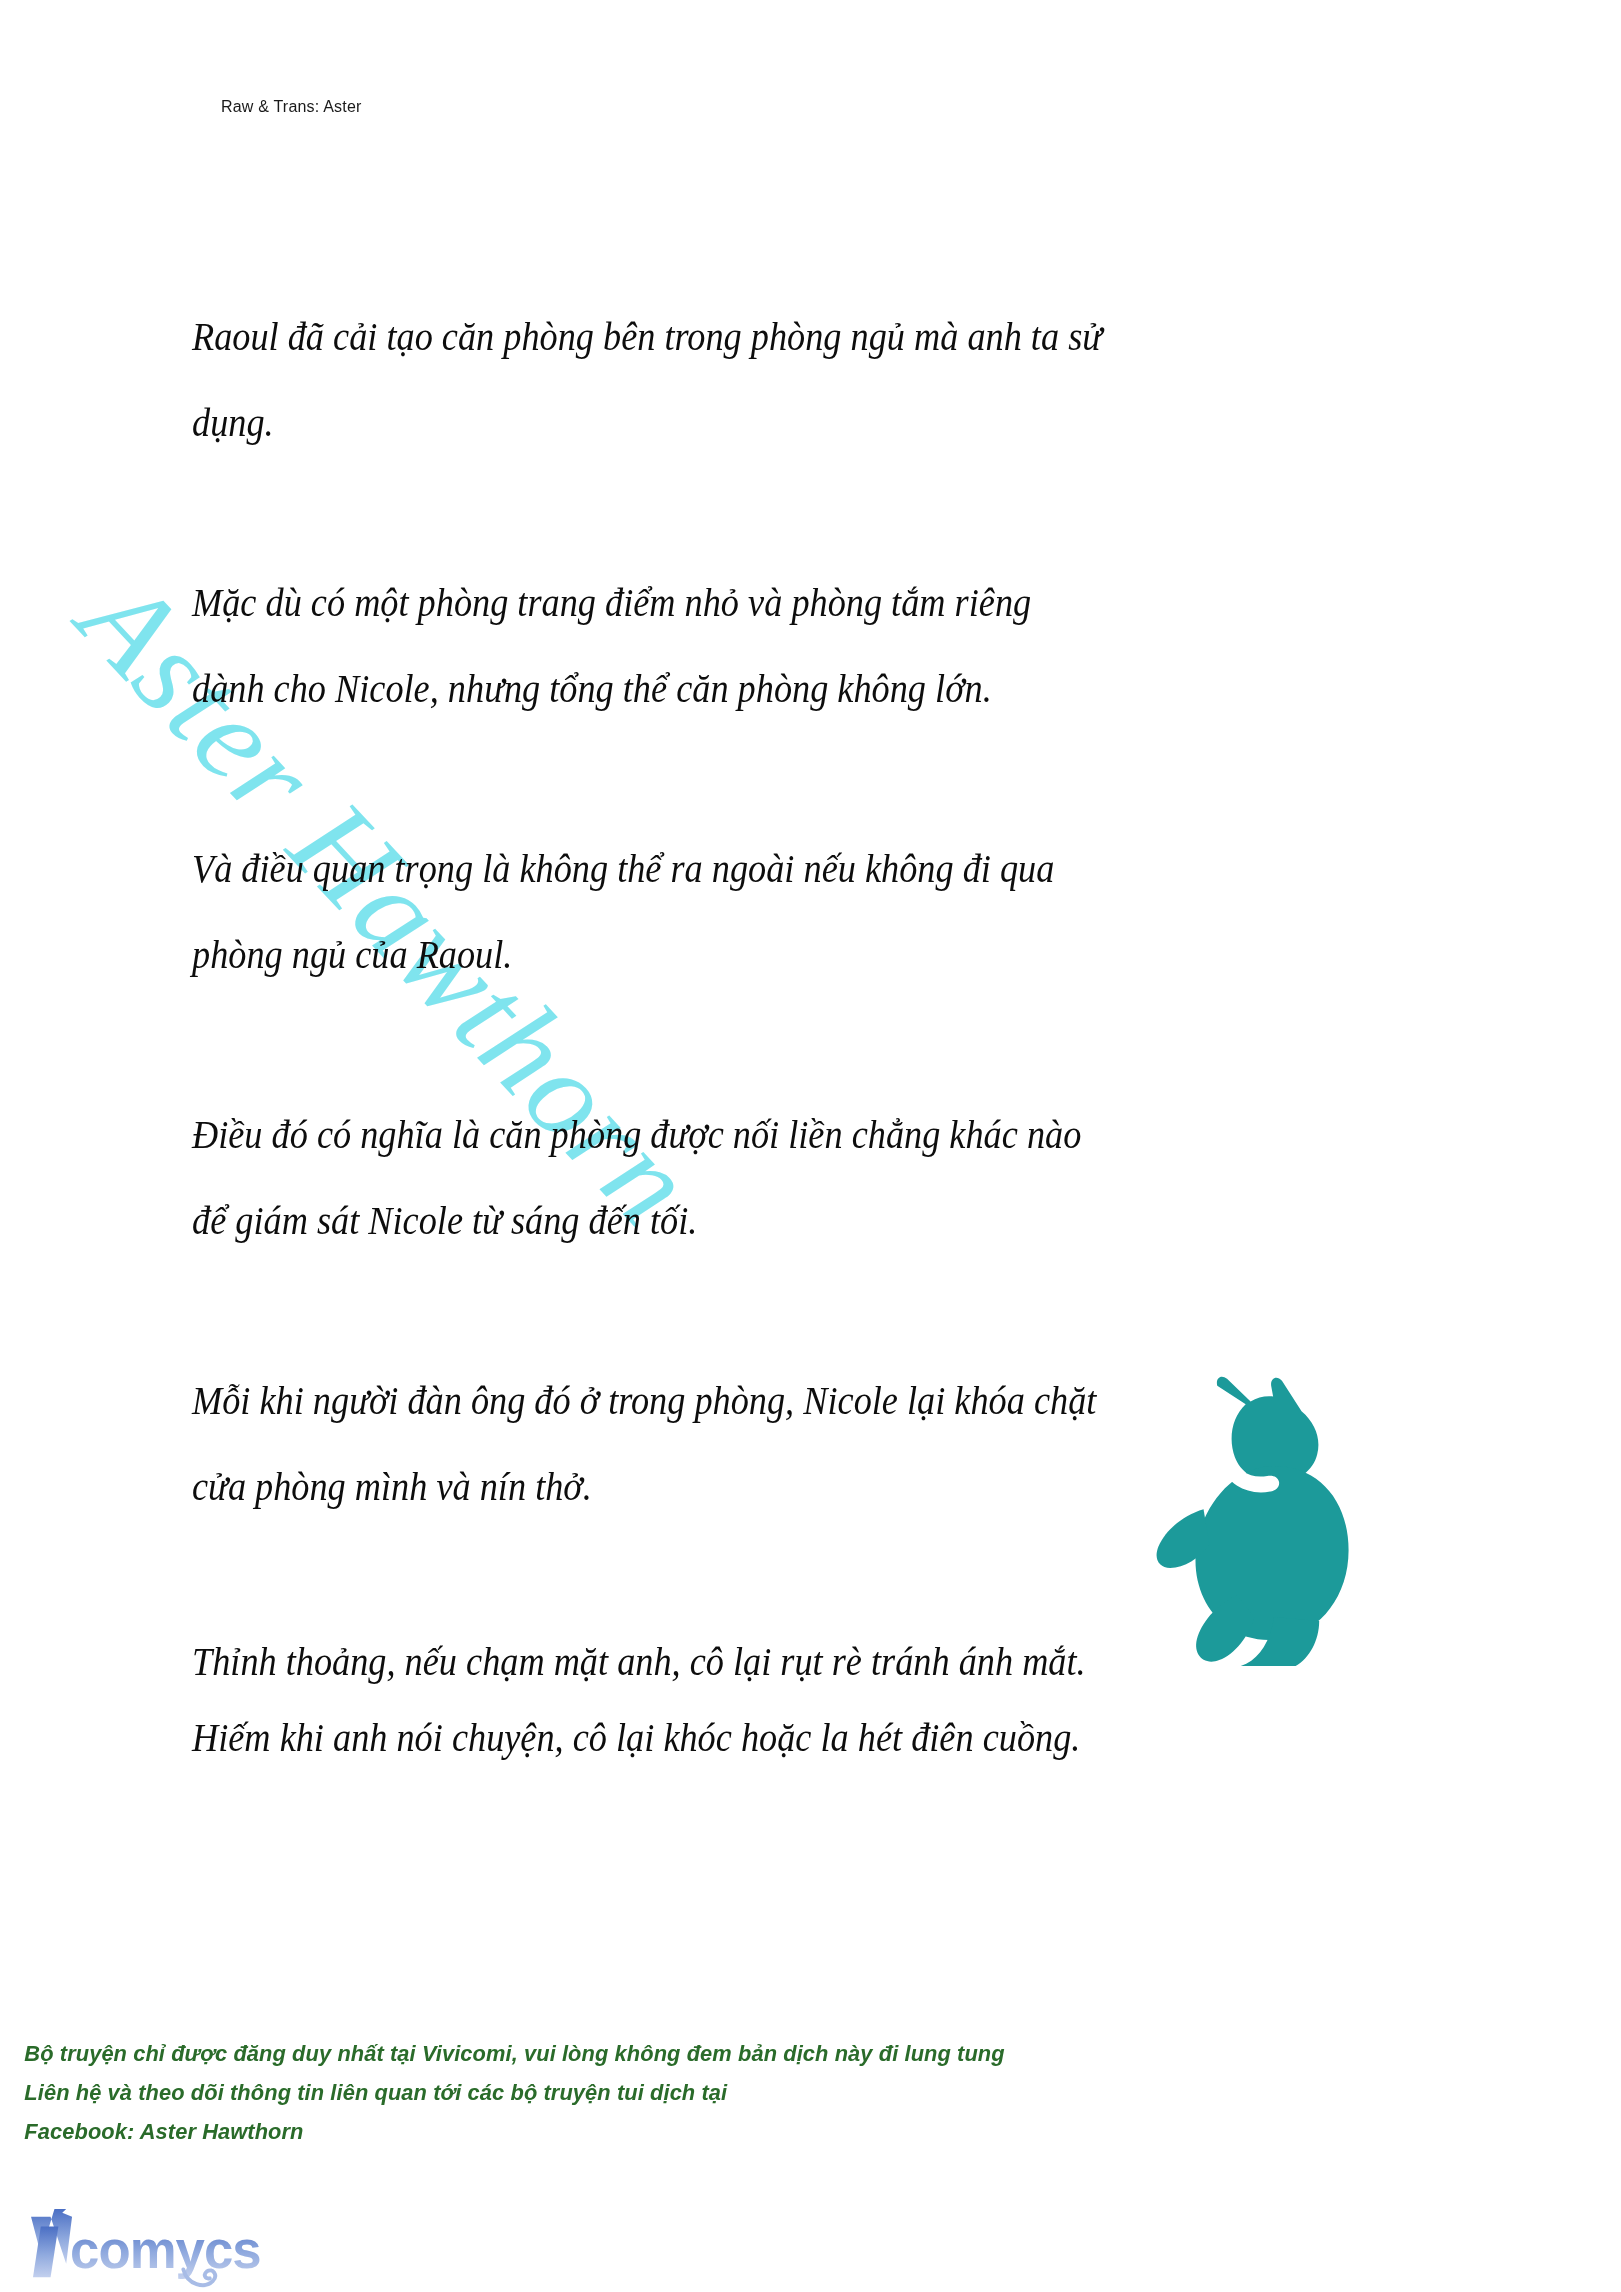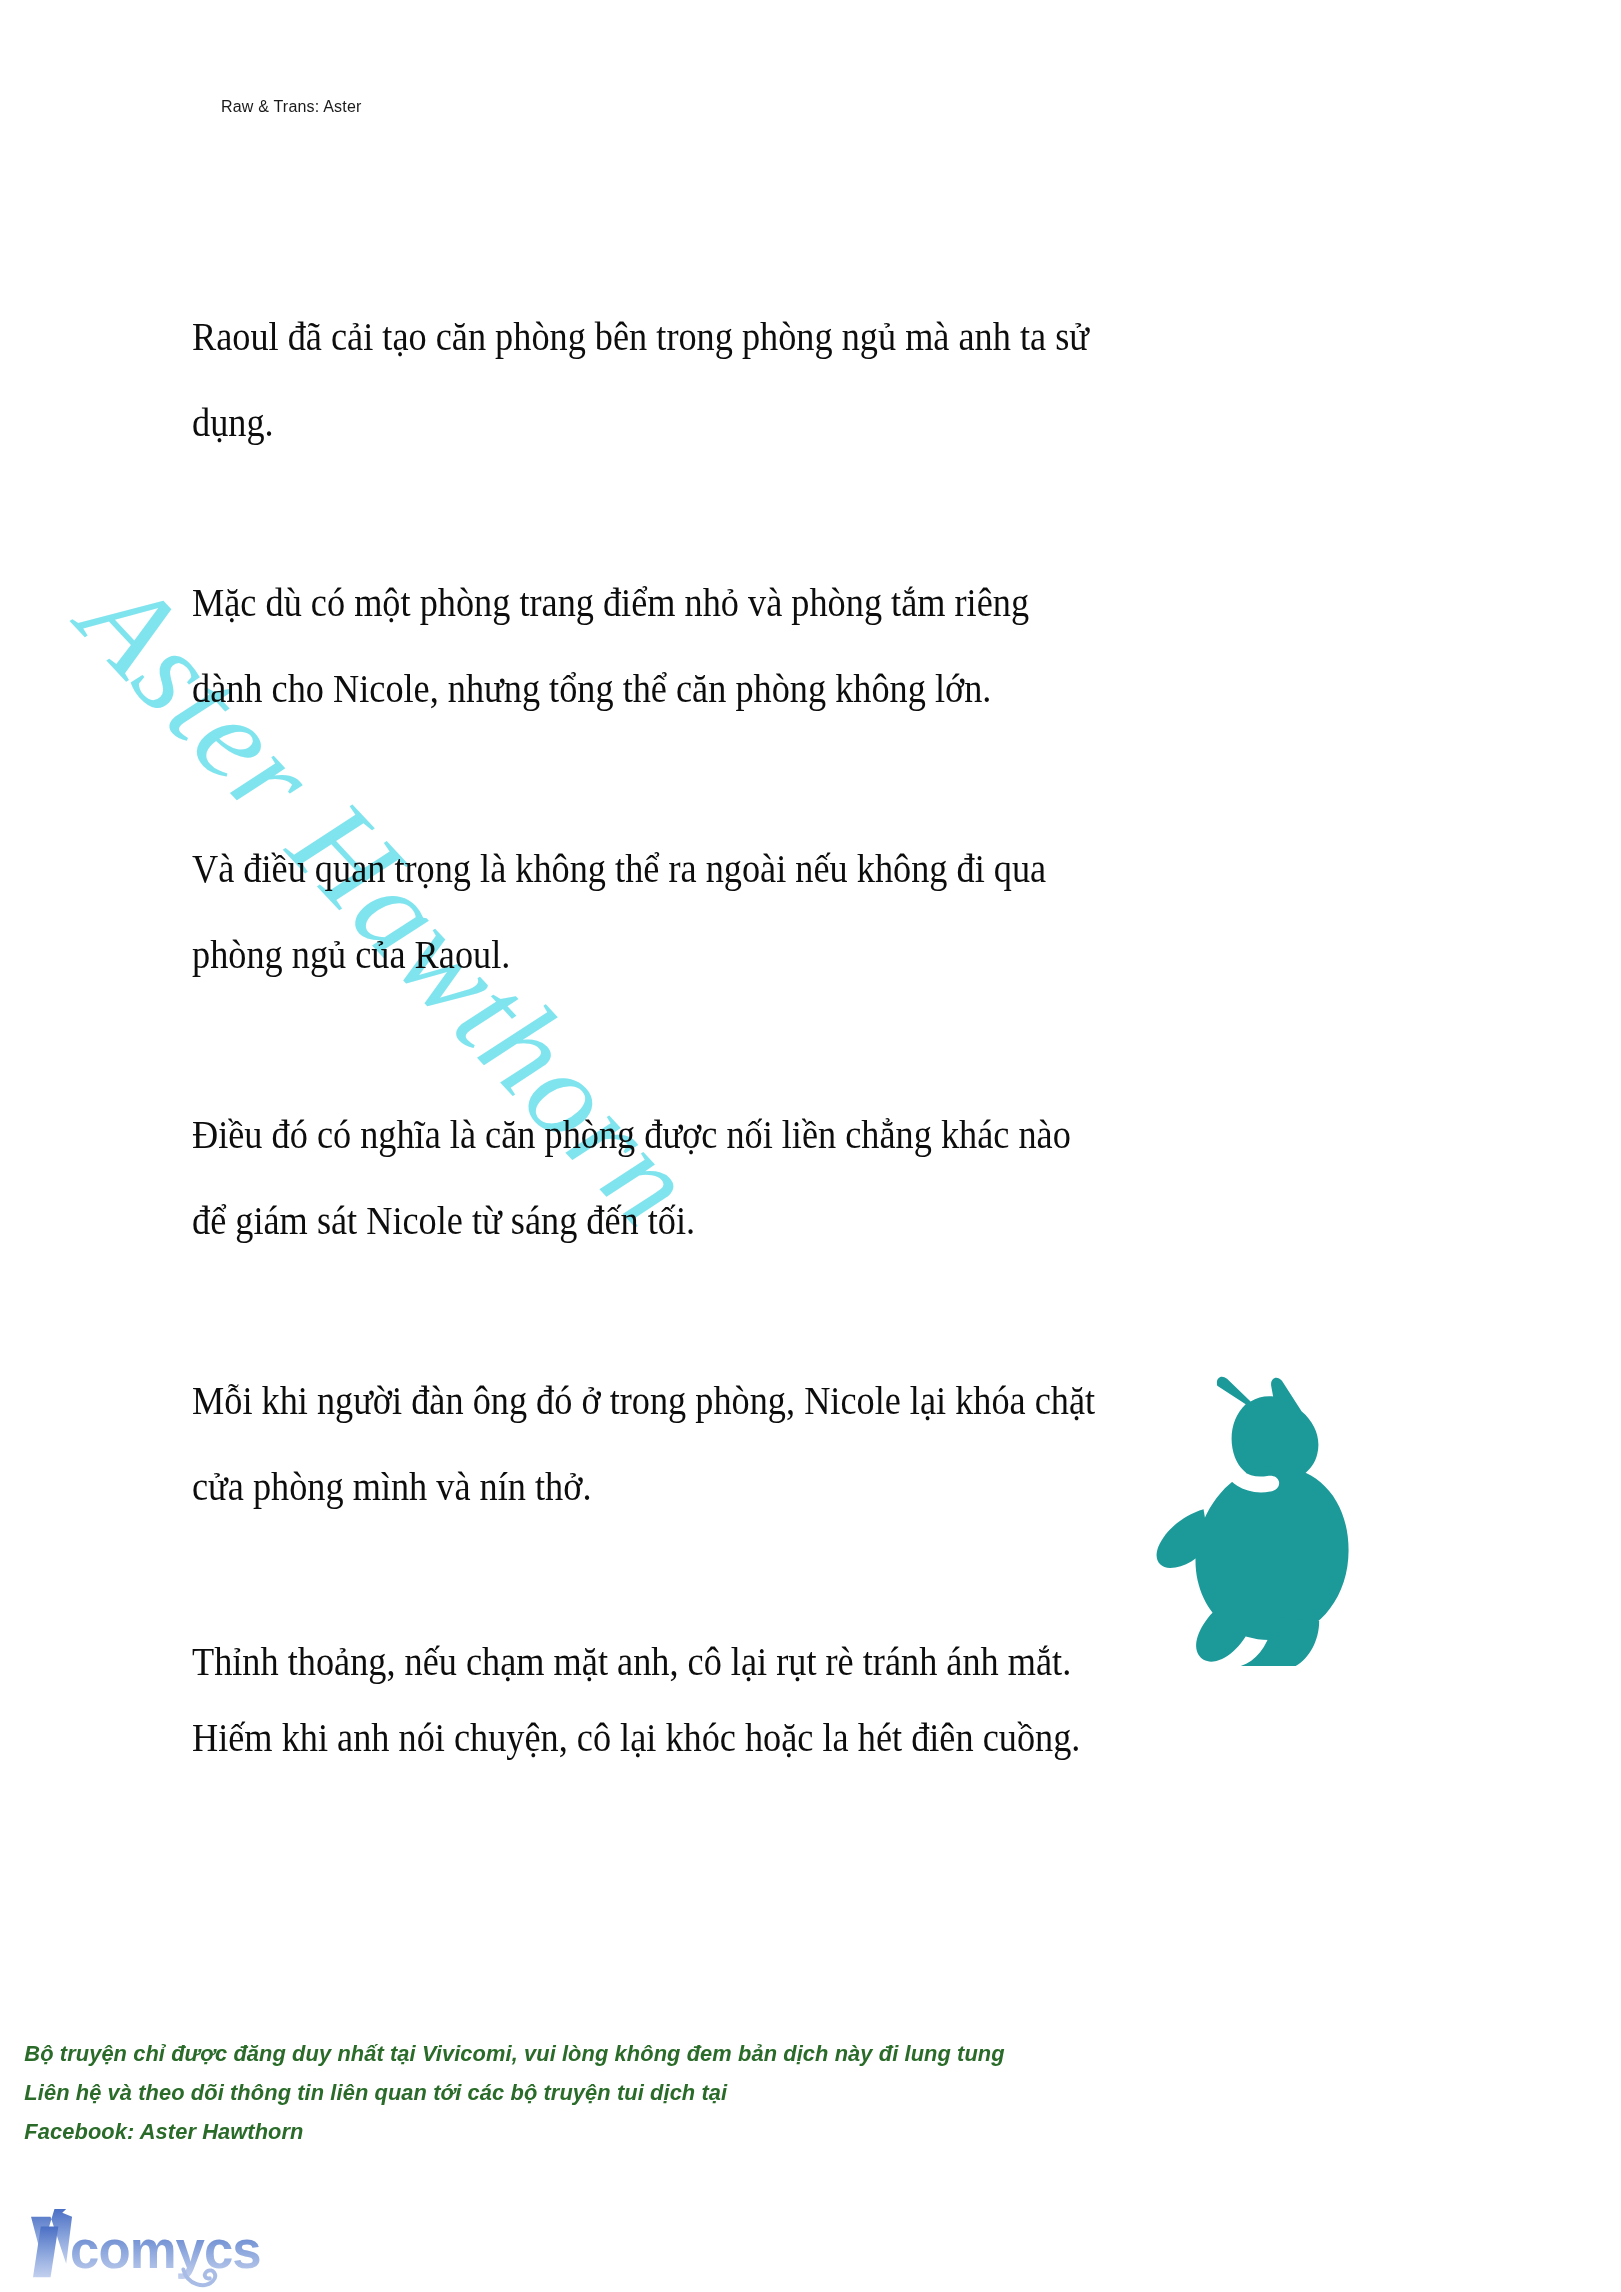--- a/index.html
+++ b/index.html
@@ -30,20 +30,21 @@
     margin-left: 29px;
   }
 
   
   .body-text {
     position: absolute;
     left: 192px;
     top: 294px;
     width: 1274px;
     z-index: 3;
+    font-style: italic;
   }
 
   .para {
     font-family: "Liberation Serif", "DejaVu Serif", serif;
     font-size: 39px;
     line-height: 86px;
     color: #0d0d0d;
     margin-bottom: 94px;
     transform: scaleX(0.93);
     transform-origin: left center;

